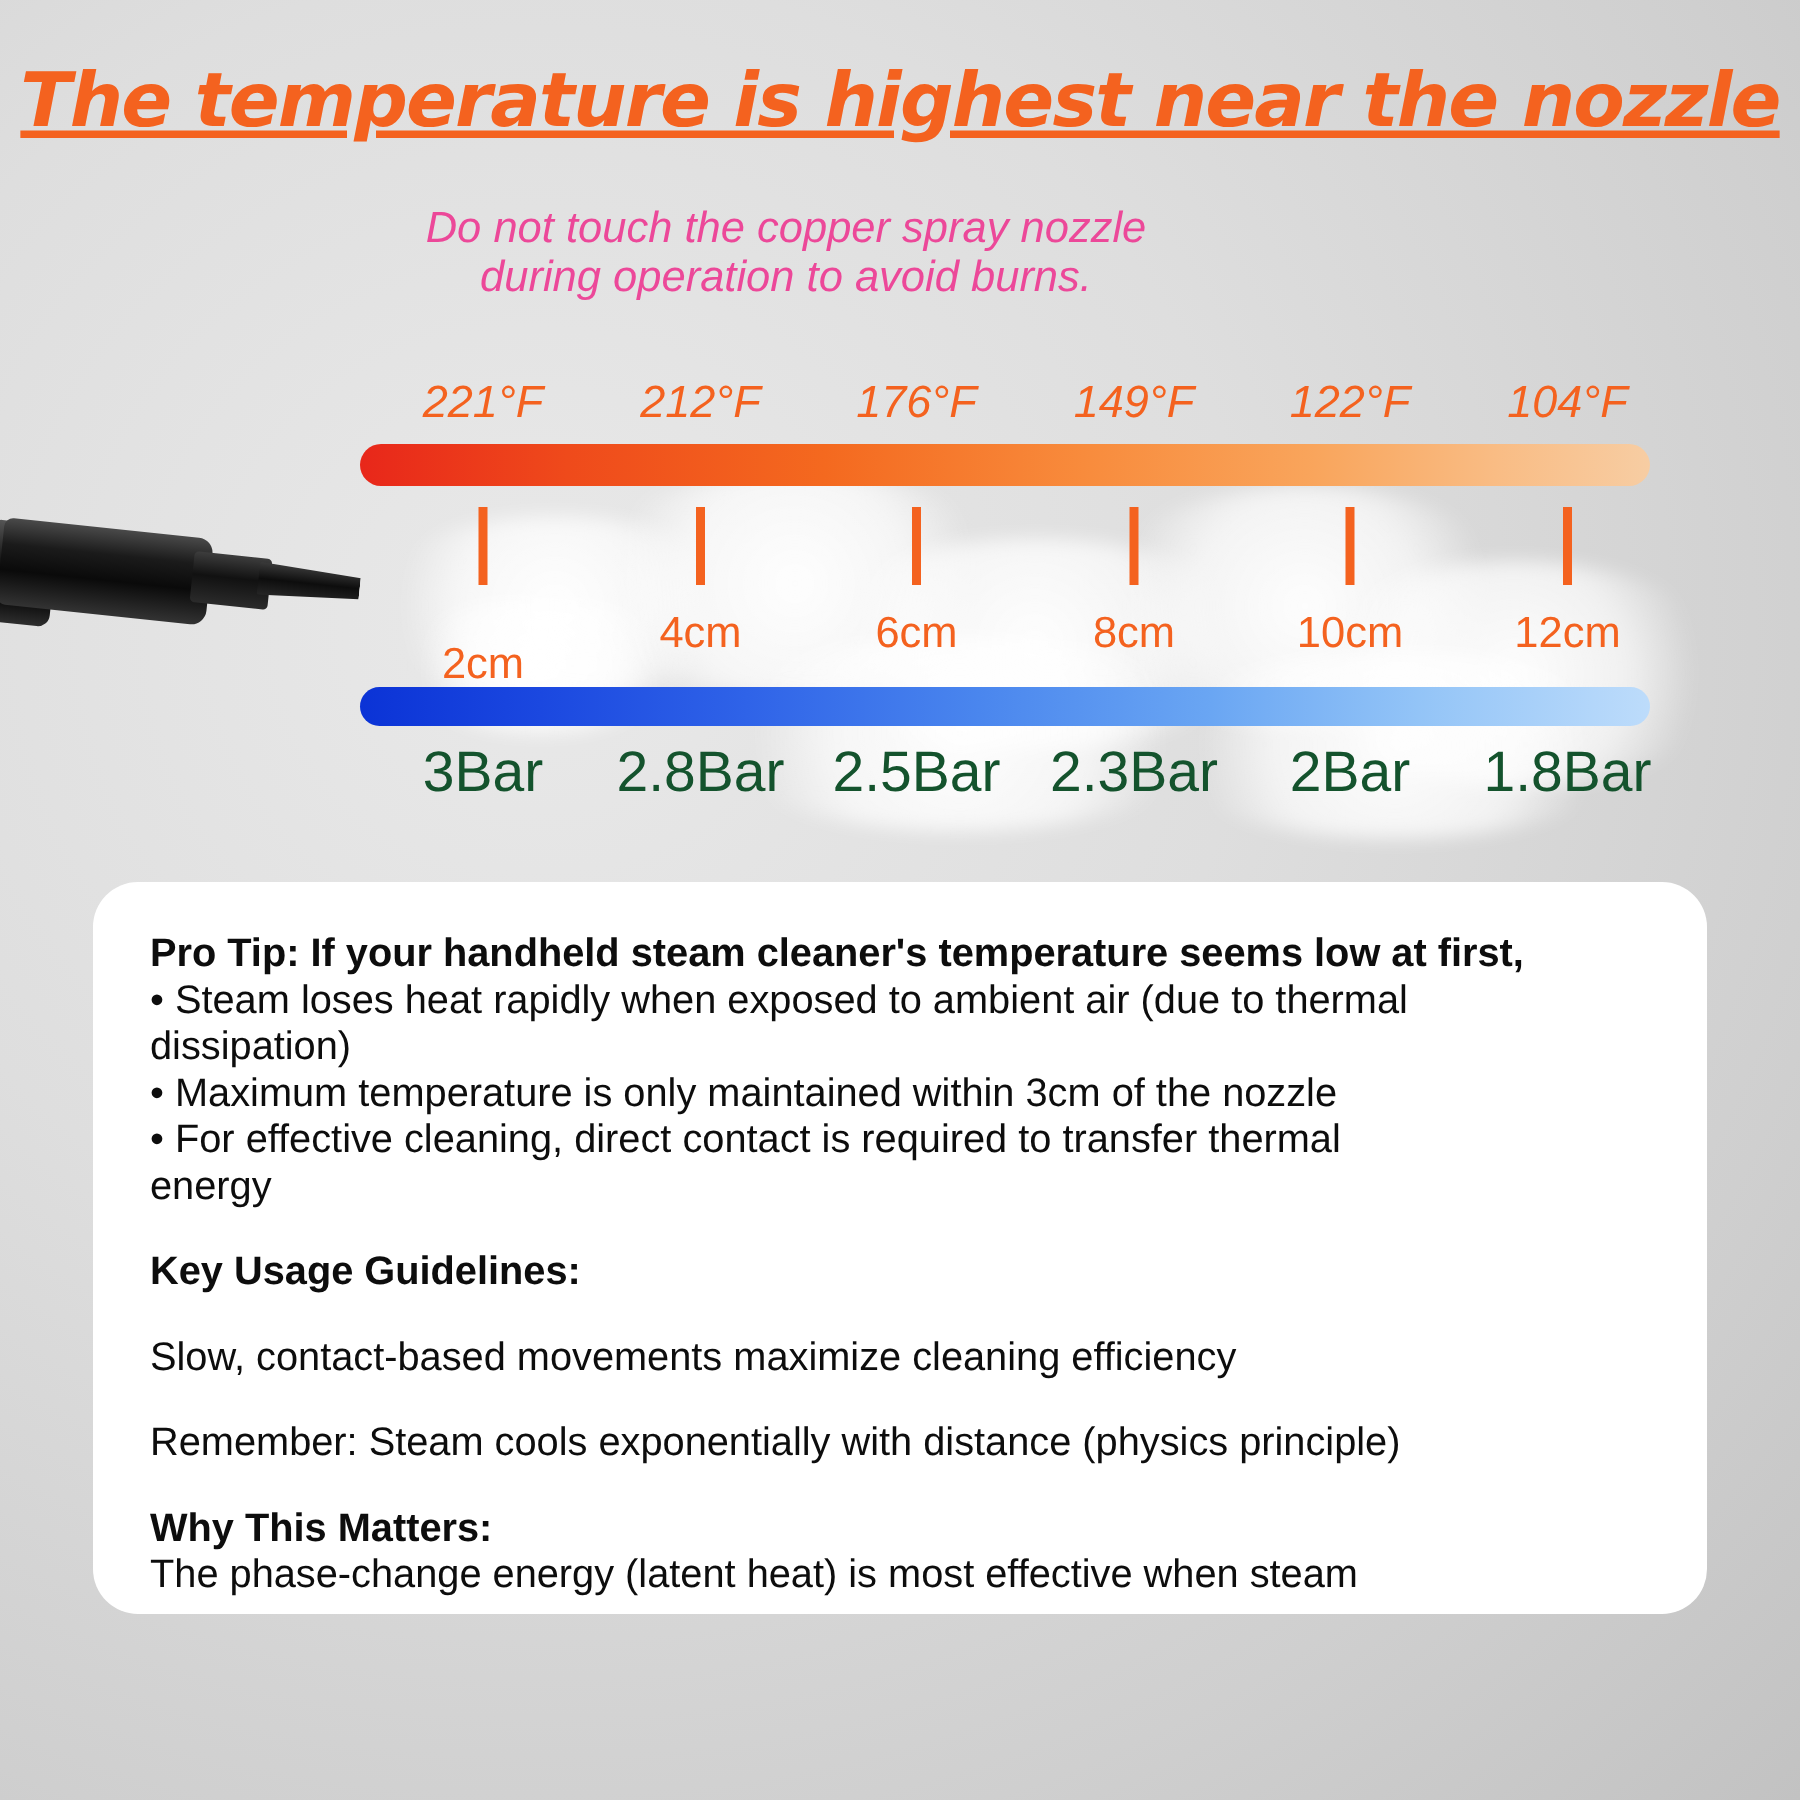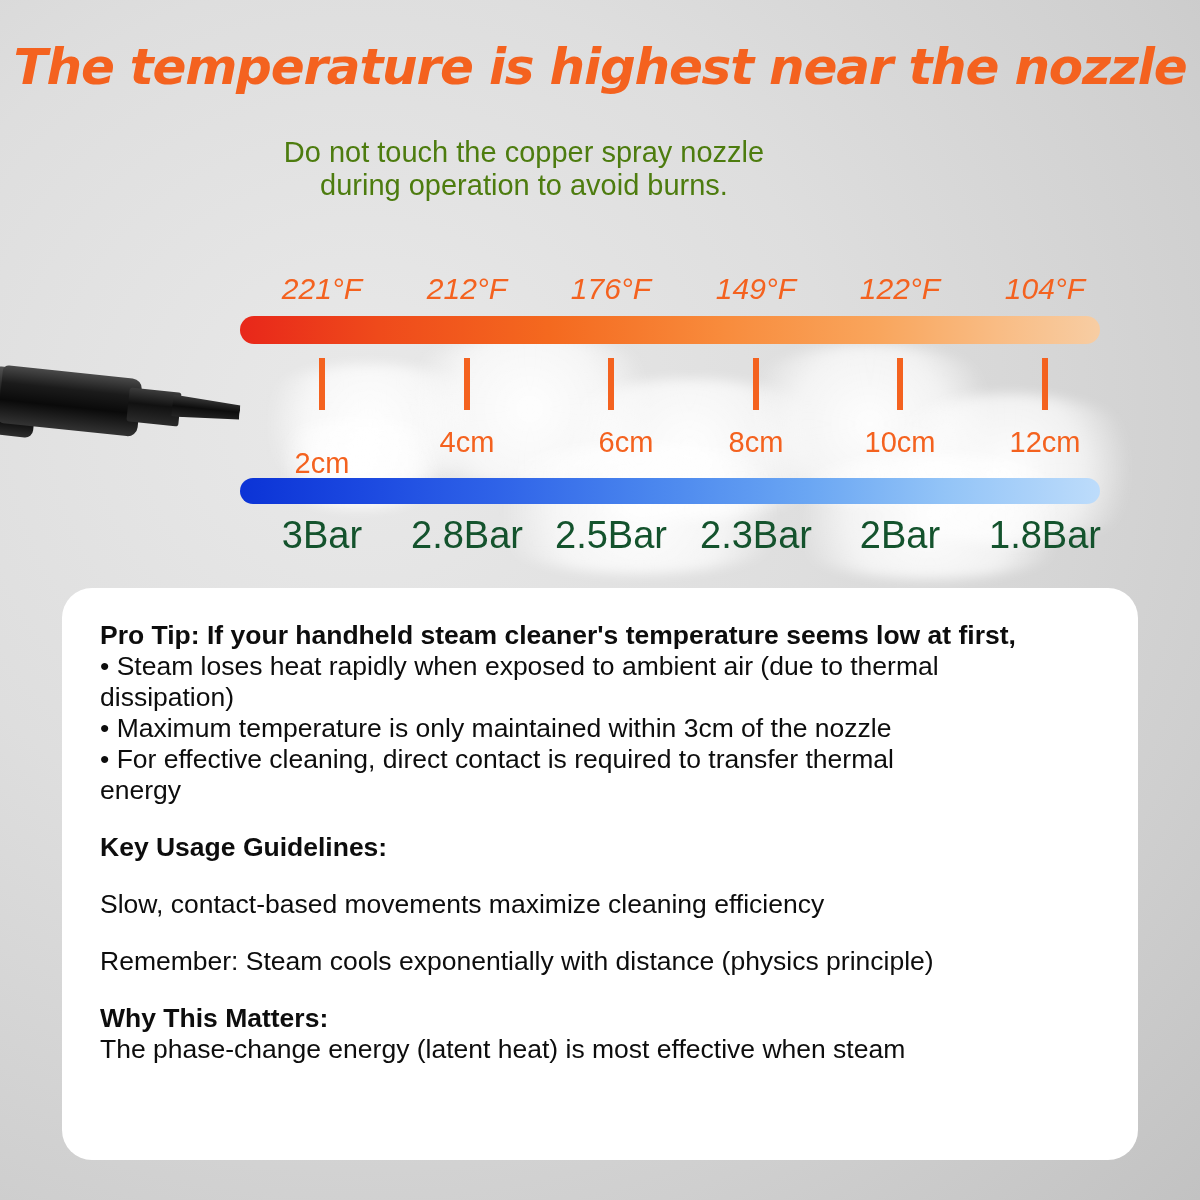--- a/index.html
+++ b/index.html
@@ -22,38 +22,40 @@
     left: 0;
     width: 1200px;
     text-align: center;
     font-family: "DejaVu Sans", sans-serif;
     font-size: 50px;
     font-weight: bold;
     font-style: italic;
     letter-spacing: -1.2px;
     color: #f4621f;
     white-space: nowrap;
+    text-decoration: underline;
   }
   .subtitle {
     position: absolute;
     top: 136px;
     left: 0;
     width: 1048px;
     text-align: center;
     font-size: 29px;
-    color: #4d7c0f;
+    font-style: italic;
+    color: #ec4899;
     line-height: 1.15;
     padding: 0 240px;
     box-sizing: border-box;
   }
 
   
   .diagram {
     position: absolute;
-    top: 264px;
+    top: 244px;
     left: 0;
     width: 956px;
     height: 320px;
   }
 
   
   .steam {
     position: absolute;
     left: 200px;
     top: 60px;
@@ -169,21 +171,21 @@
     border-radius: 2px 3px 3px 2px;
     clip-path: polygon(0 0, 100% 18%, 100% 82%, 0 100%);
   }
 
   
   .card {
     position: absolute;
     left: 62px;
     top: 588px;
     width: 1076px;
-    height: 572px;
+    height: 488px;
     background: #ffffff;
     border-radius: 30px;
     box-sizing: border-box;
     padding: 32px 36px 0 38px;
     overflow: hidden;
   }
   .card p {
     margin: 0;
     font-size: 26.5px;
     line-height: 1.17;
@@ -227,21 +229,21 @@
 
   <div class="temp-label" style="left:322px;">221°F</div>
   <div class="temp-label" style="left:467px;">212°F</div>
   <div class="temp-label" style="left:611px;text-align:center;">176°F</div>
   <div class="temp-label" style="left:756px;">149°F</div>
   <div class="temp-label" style="left:900px;">122°F</div>
   <div class="temp-label" style="left:1045px;">104°F</div>
 
   <div class="dist-label" style="left:322px;margin-top:21px;">2cm</div>
   <div class="dist-label" style="left:467px;">4cm</div>
-  <div class="dist-label" style="left:611px;margin-left:15px;">6cm</div>
+  <div class="dist-label" style="left:611px;">6cm</div>
   <div class="dist-label" style="left:756px;">8cm</div>
   <div class="dist-label" style="left:900px;">10cm</div>
   <div class="dist-label" style="left:1045px;">12cm</div>
 
   <div class="bar-label" style="left:322px;">3Bar</div>
   <div class="bar-label" style="left:467px;">2.8Bar</div>
   <div class="bar-label" style="left:611px;">2.5Bar</div>
   <div class="bar-label" style="left:756px;">2.3Bar</div>
   <div class="bar-label" style="left:900px;">2Bar</div>
   <div class="bar-label" style="left:1045px;">1.8Bar</div>

